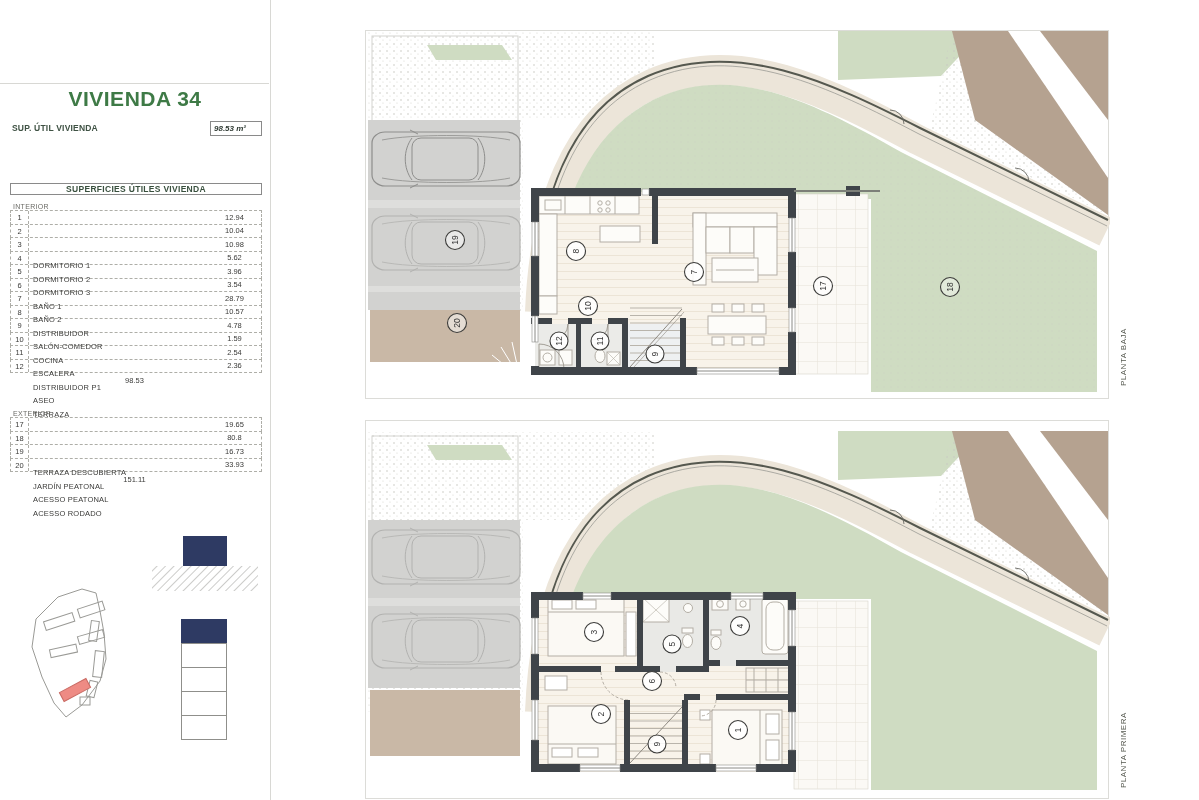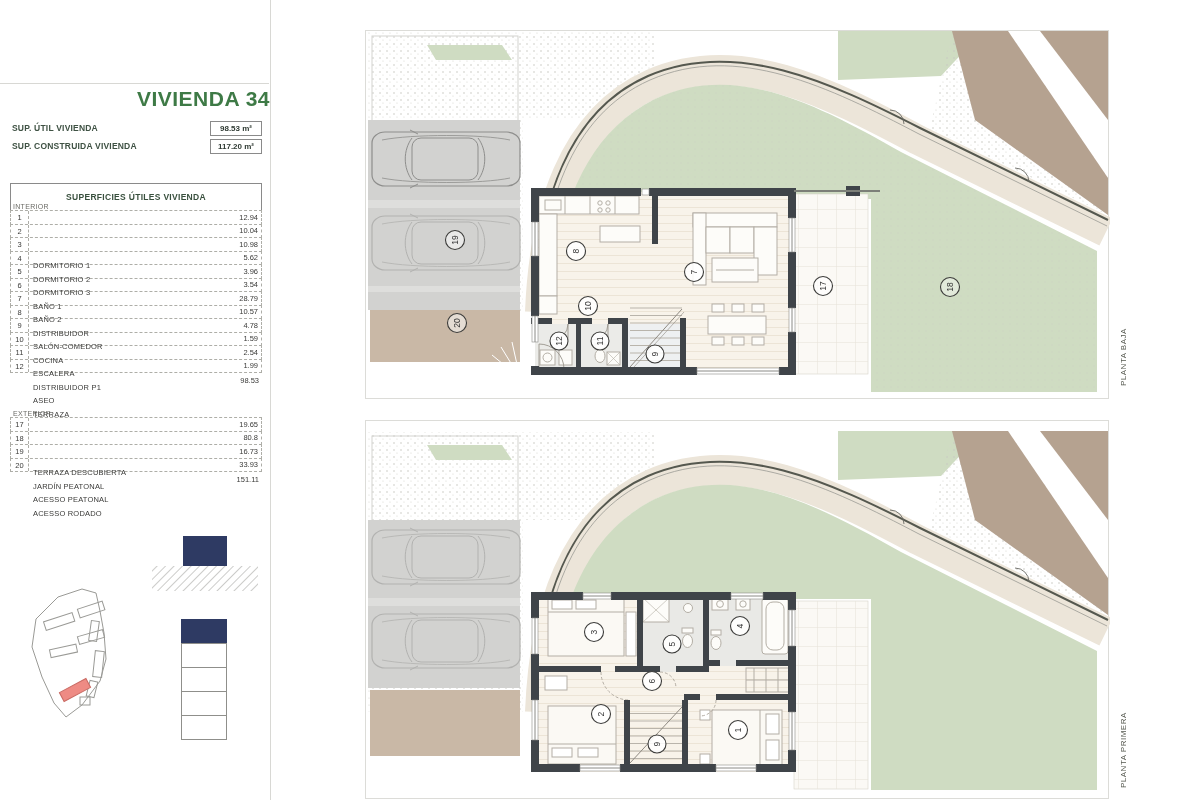--- a/index.html
+++ b/index.html
@@ -2,37 +2,37 @@
 <html><head>
 <meta charset="utf-8">
 <style>
   * { box-sizing: border-box; margin: 0; padding: 0; }
   html,body { width:1199px; height:800px; background:#ffffff; overflow:hidden;
     font-family:"Liberation Sans", sans-serif; position:relative; }
   .divider { position:absolute; left:270px; top:0; width:1px; height:800px; background:#d8d8d4; }
   .topline { position:absolute; left:0; top:83px; width:269px; height:1px; background:#d8d8d4; }
 
   
-  .title { position:absolute; left:0; top:87px; width:270px; text-align:right;
+  .title { position:absolute; left:0; top:87px; width:270px; text-align:center;
     font-size:21px; font-weight:bold; color:#3e7a46; letter-spacing:.5px; }
   .summary { position:absolute; left:12px; top:119px; width:250px; }
   .sum-row { display:flex; align-items:center; height:18px;gap:8px; }
   .sum-label { flex:1; font-size:8.5px; font-weight:bold; color:#3f5244; letter-spacing:.2px; }
   .sum-value { width:52px; border:1px solid #8a8a8a; font-size:8px; font-weight:bold;
-    color:#2f3a33; text-align:center; padding:2px 3px; background:#fff; }
+    color:#2f3a33; text-align:left; padding:2px 3px; background:#fff;font-style:italic; }
   .tbl-header { position:absolute; left:10px; top:183px; width:252px; border:1px solid #8a8a8a;
-    text-align:center; font-size:8.5px; font-weight:bold; color:#39503e; padding:8px 0; letter-spacing:.3px; }
+    text-align:center; font-size:8.5px; font-weight:bold; color:#39503e; padding:0 0; letter-spacing:.3px; }
   .sec-label { position:absolute; left:13px; font-size:7px; color:#6b6b66; letter-spacing:.3px; }
   .rows { position:absolute; left:10px; width:252px; }
   .t-row { display:flex; border:1px dashed #aeaea8; margin-top:-1px; height:14.5px;
     align-items:center; font-size:7.5px; color:#3a3a38; background:#fff; }
   .t-num { width:18px; text-align:center; border-right:1px dashed #aeaea8; align-self:stretch; line-height:13px; }
   .t-name { flex:1; padding-left:4px; letter-spacing:.2px; border-right:1px dashed #aeaea8; align-self:stretch; line-height:13px;margin-top:48px; }
-  .t-val { width:50px; text-align:right; padding-right:3px; }
-  .t-total { position:absolute; width:252px; left:10px; text-align:right; font-size:7.5px;
+  .t-val { width:50px; text-align:center; padding-right:3px; }
+  .t-total { position:absolute; width:252px; left:10px; text-align:center; font-size:7.5px;
     color:#3a3a38; padding-right:3px; }
 
   .floorkey { position:absolute; left:181px; top:620px; width:46px; }
   .floorkey .cell { width:46px; height:25px; border:1px solid #8f8f8b; margin-top:-1px; background:#fff; }
   .floorkey .cell.full { background:#2e3a63; border-color:#2e3a63; }
 
   
   .plan { position:absolute; }
   .vlabel { position:absolute; font-size:8px; color:#55584f; letter-spacing:.5px;
     white-space:nowrap; transform:rotate(-90deg); transform-origin:left top; }
@@ -46,24 +46,20 @@
 
 <div class="title">VIVIENDA 34</div>
 
 <div class="summary">
 
     <div class="sum-row">
       <span class="sum-label">SUP. ÚTIL VIVIENDA</span>
       <span class="sum-value">98.53 m²</span>
     </div>
 
-    <div class="sum-row">
-      <span class="sum-label">SUP. CONSTRUIDA VIVIENDA</span>
-      <span class="sum-value">117.20 m²</span>
-    </div>
 
   </div>
 
 <div class="tbl-header">SUPERFICIES ÚTILES VIVIENDA</div>
 <div class="sec-label" style="top:203px">INTERIOR</div>
 
 <div class="rows" style="top:211px">
 
     <div class="t-row">
       <span class="t-num">1</span>
@@ -127,21 +123,21 @@
 
     <div class="t-row">
       <span class="t-num">11</span>
       <span class="t-name">ASEO</span>
       <span class="t-val">2.54</span>
     </div>
 
     <div class="t-row">
       <span class="t-num">12</span>
       <span class="t-name">TERRAZA</span>
-      <span class="t-val">1.99</span>
+      <span class="t-val">2.36</span>
     </div>
   </div>
 <div class="t-total" style="top:376px">98.53</div>
 
 <div class="sec-label" style="top:410px">EXTERIOR</div>
 <div class="rows" style="top:418px">
 
     <div class="t-row">
       <span class="t-num">17</span>
       <span class="t-name">TERRAZA DESCUBIERTA</span>

